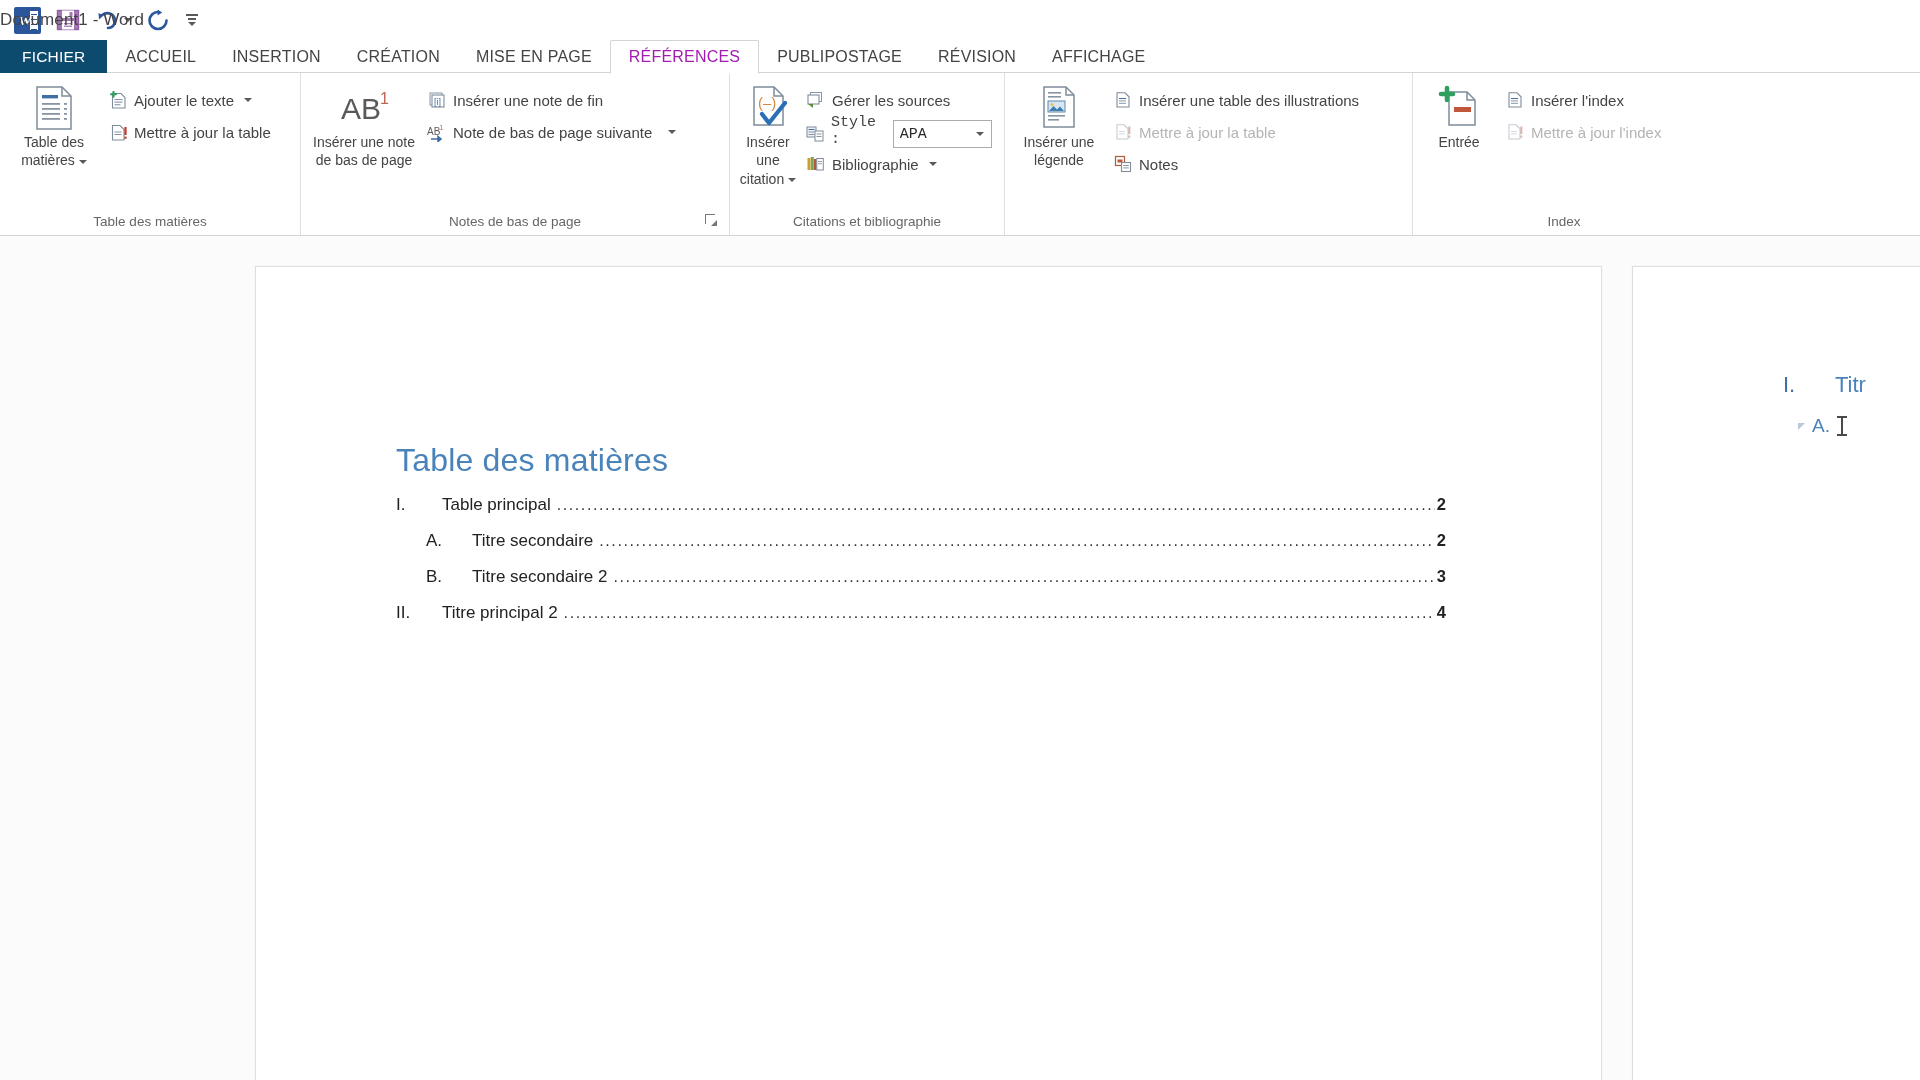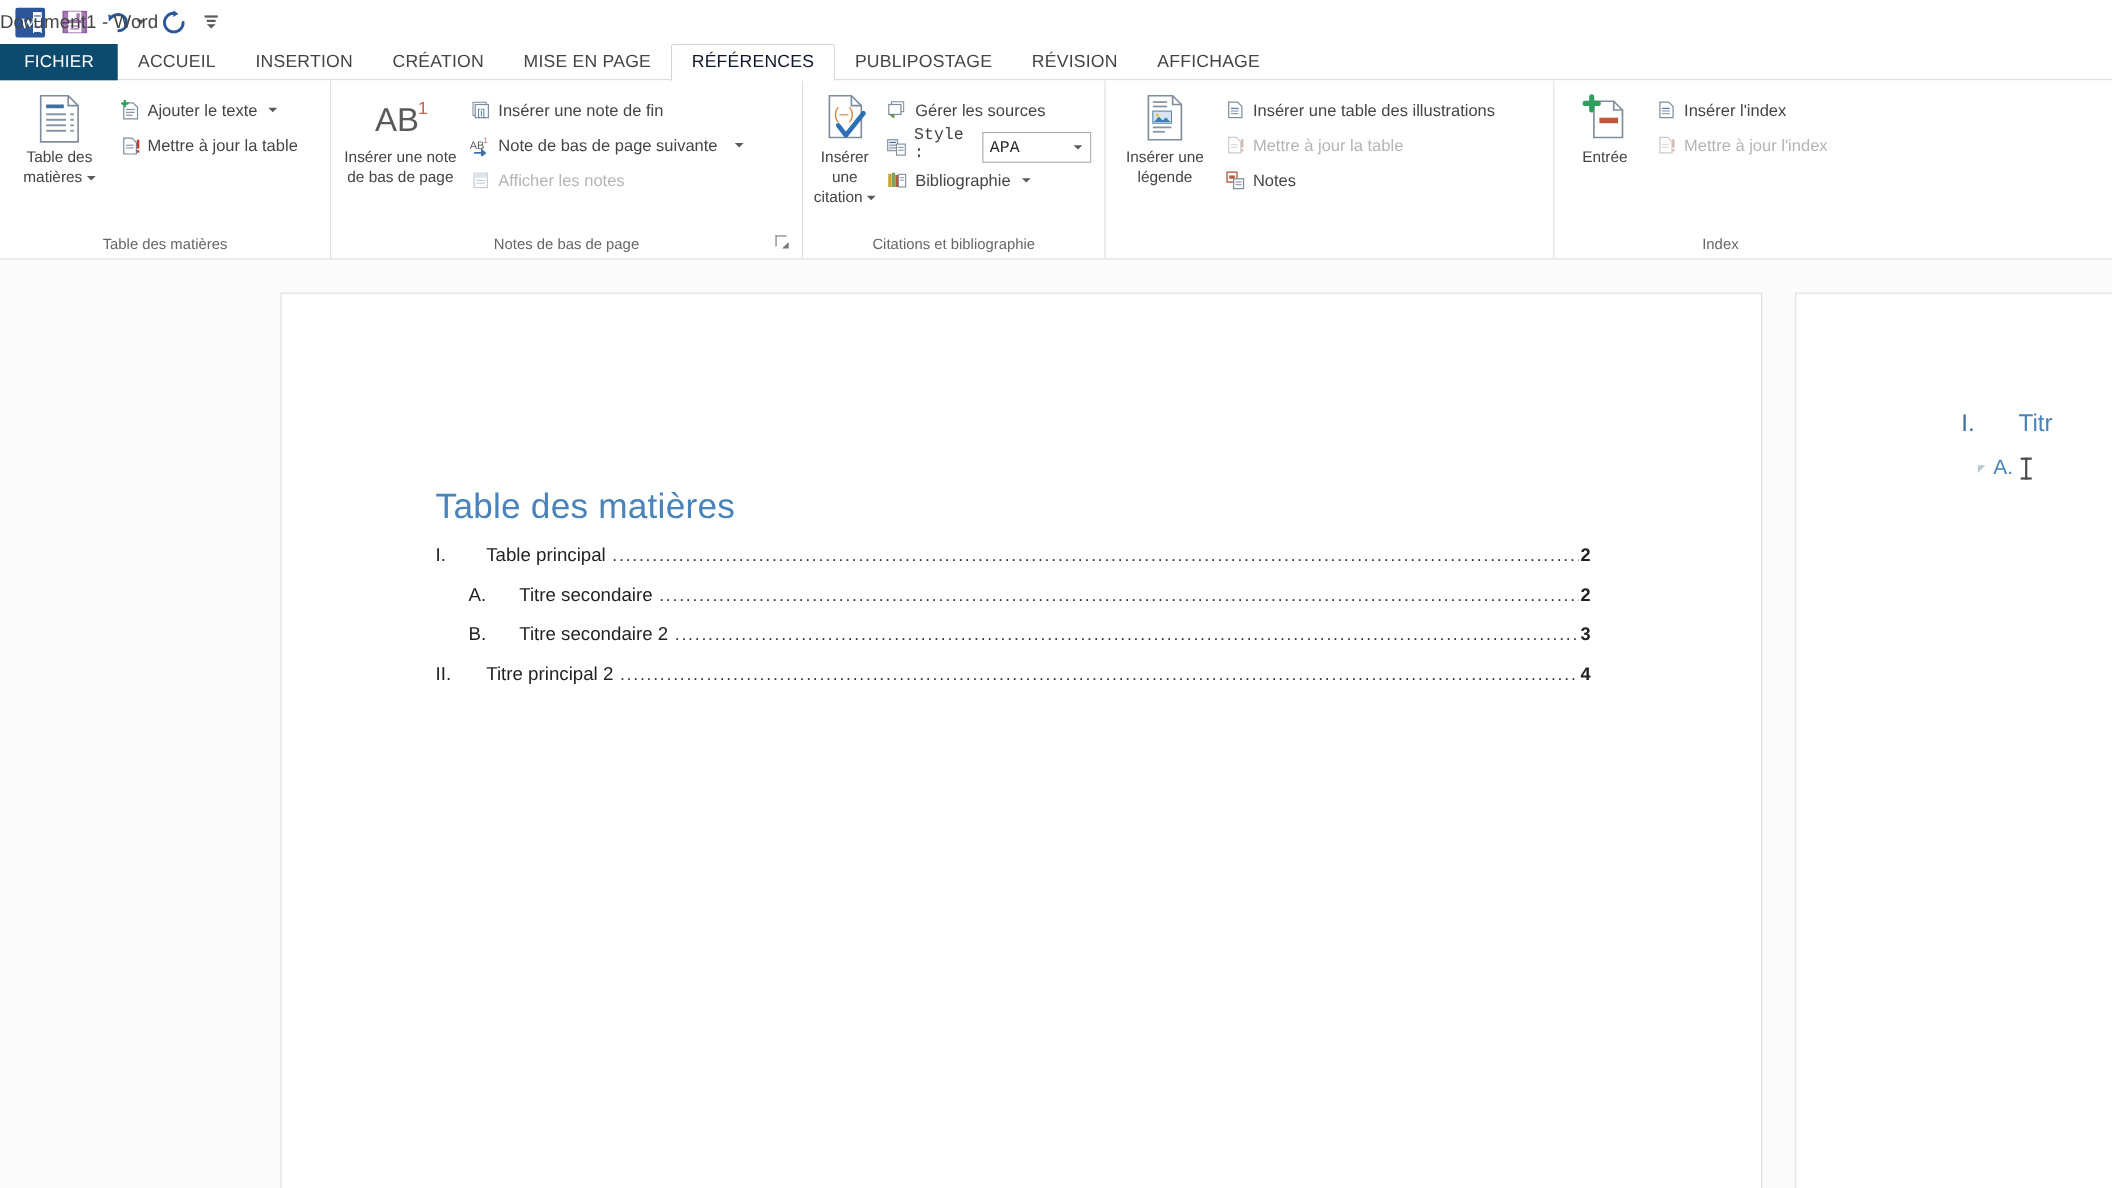--- a/index.html
+++ b/index.html
@@ -127,21 +127,21 @@
     position: relative;
     z-index: 2;
   }
   .tab.file {
     background: #0c4a6e;
     color: #ffffff;
     padding: 0 22px;
     font-size: 15.5px;
   }
   .tab.active {
-    color: #0f172a;
+    color: #a21caf;
     background: #ffffff;
     border: 1px solid #d4d4d4;
     border-bottom: 1px solid #ffffff;
     border-top-left-radius: 2px;
     border-top-right-radius: 2px;
     margin-bottom: -1px;
   }
 
   
   .ribbon {
@@ -504,31 +504,20 @@
           <span class="sb-ico">
             <svg width="20" height="19" viewBox="0 0 20 19">
               <text x="0" y="12" font-family="Liberation Sans, sans-serif" font-size="10" fill="#5a5a5a">AB</text>
               <text x="12.5" y="7" font-family="Liberation Sans, sans-serif" font-size="7" fill="#c0634f">1</text>
               <path d="M4 16 h9 M11 13.5 l3 2.5 l-3 2.5 z" stroke="#3f6ea3" fill="#3f6ea3" stroke-width="1.6"></path>
             </svg>
           </span>
           <span>Note de bas de page suivante</span>
           <span class="lbl-caret" style="margin-left:10px"></span>
         </div>
-        <div class="smallbtn disabled">
-          <span class="sb-ico">
-            <svg width="18" height="18" viewBox="0 0 18 18">
-              <rect x="3" y="2.5" width="12" height="13" fill="#ffffff" stroke="#c5cbd2" stroke-width="1.1"></rect>
-              <rect x="3" y="2.5" width="12" height="4" fill="#dfe3e8"></rect>
-              <rect x="5" y="8.5" width="8" height="1" fill="#c5cbd2"></rect>
-              <rect x="5" y="11" width="8" height="1" fill="#c5cbd2"></rect>
-            </svg>
-          </span>
-          <span>Afficher les notes</span>
-        </div>
       </div>
     </div>
     <div class="rgroup-label">
       <span>Notes de bas de page</span>
       <span class="dialog-launcher"></span>
     </div>
   </div>
 
   <div class="rgroup" style="width:262px">
     <div class="rgroup-body">

